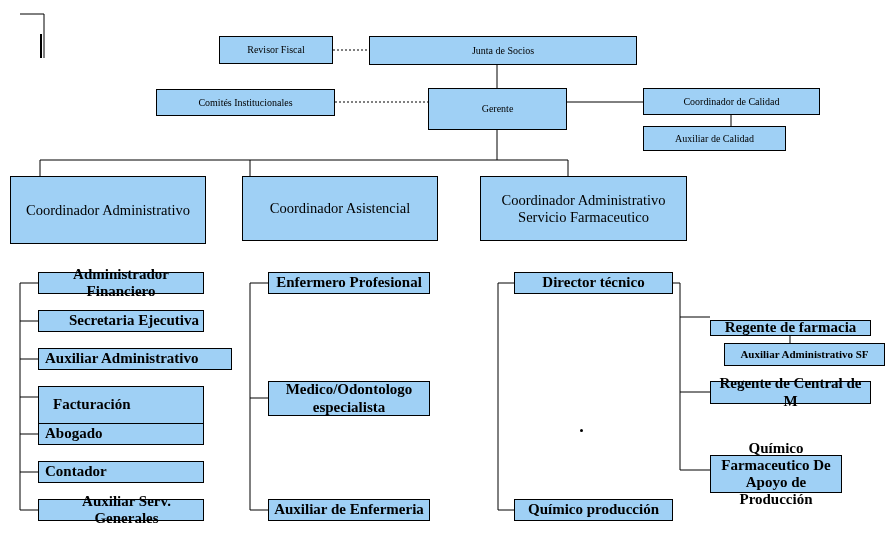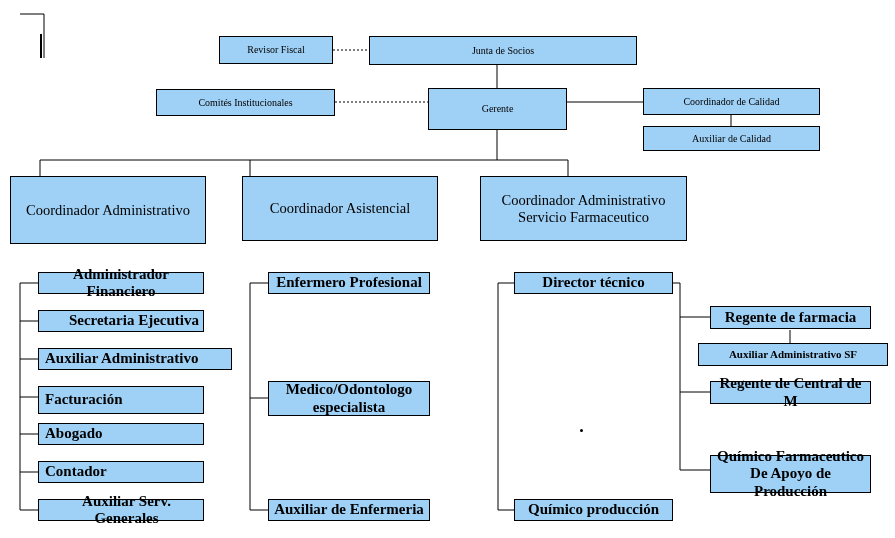--- a/index.html
+++ b/index.html
@@ -127,21 +127,21 @@
   </div>
 
   <div class="node n-title" style="left:428px; top:88px; width:139px; height:42px;">
     <span>Gerente</span>
   </div>
 
   <div class="node n-title" style="left:643px; top:88px; width:177px; height:27px;">
     <span>Coordinador de Calidad</span>
   </div>
 
-  <div class="node n-title" style="left:643px; top:126px; width:177px; height:25px;text-align:right;">
+  <div class="node n-title" style="left:643px; top:126px; width:143px; height:25px;text-align:right;">
     <span>Auxiliar de Calidad</span>
   </div>
 
   <div class="node n-mid" style="left:10px; top:176px; width:196px; height:68px;">
     <span>Coordinador Administrativo</span>
   </div>
 
   <div class="node n-mid" style="left:242px; top:176px; width:196px; height:65px;">
     <span>Coordinador Asistencial</span>
   </div>
@@ -152,21 +152,21 @@
 
   <div class="node n-leaf" style="left:38px; top:272px; width:166px; height:22px;">
     <span>Administrador Financiero</span>
   </div>
   <div class="node n-leaf" style="left:38px; top:310px; width:166px; height:22px; justify-content:flex-end; padding-left:6px;">
     <span>Secretaria Ejecutiva</span>
   </div>
   <div class="node n-leaf" style="left:38px; top:348px; width:194px; height:22px; justify-content:flex-start; padding-left:6px;">
     <span>Auxiliar Administrativo</span>
   </div>
-  <div class="node n-leaf" style="left:38px; top:386px; width:166px; height:28px; justify-content:flex-start; padding-left:6px;">
+  <div class="node n-leaf" style="left:38px; top:386px; width:166px; height:38px; justify-content:flex-start; padding-left:14px;">
     <span>Facturación</span>
   </div>
   <div class="node n-leaf" style="left:38px; top:423px; width:166px; height:22px; justify-content:flex-start; padding-left:6px;">
     <span>Abogado</span>
   </div>
   <div class="node n-leaf" style="left:38px; top:461px; width:166px; height:22px; justify-content:flex-start; padding-left:6px;">
     <span>Contador</span>
   </div>
   <div class="node n-leaf" style="left:38px; top:499px; width:166px; height:22px; justify-content:flex-start; padding-left:15px;">
     <span>Auxiliar Serv. Generales</span>
@@ -182,26 +182,26 @@
     <span>Director técnico</span>
   </div>
 
   <div class="node n-leaf" style="left:268px; top:499px; width:162px; height:22px;">
     <span>Auxiliar de Enfermeria</span>
   </div>
   <div class="node n-leaf" style="left:514px; top:499px; width:159px; height:22px;">
     <span>Químico producción</span>
   </div>
 
-  <div class="node n-leaf" style="left:710px; top:306px; width:161px; height:23px;">
+  <div class="node n-leaf" style="left:710px; top:320px; width:161px; height:16px;">
     <span>Regente de farmacia</span>
   </div>
-  <div class="node n-leaf-small" style="left:698px; top:343px; width:190px; height:23px;">
+  <div class="node n-leaf-small" style="left:724px; top:343px; width:161px; height:23px;">
     <span>Auxiliar Administrativo  SF</span>
   </div>
   <div class="node n-leaf" style="left:710px; top:381px; width:161px; height:23px;">
     <span>Regente de Central de M</span>
   </div>
-  <div class="node n-leaf" style="left:710px; top:455px; width:161px; height:38px;">
+  <div class="node n-leaf" style="left:710px; top:455px; width:132px; height:38px;">
     <span>Químico Farmaceutico De Apoyo de Producción</span>
   </div>
 
 </div>
 
 </body></html>

